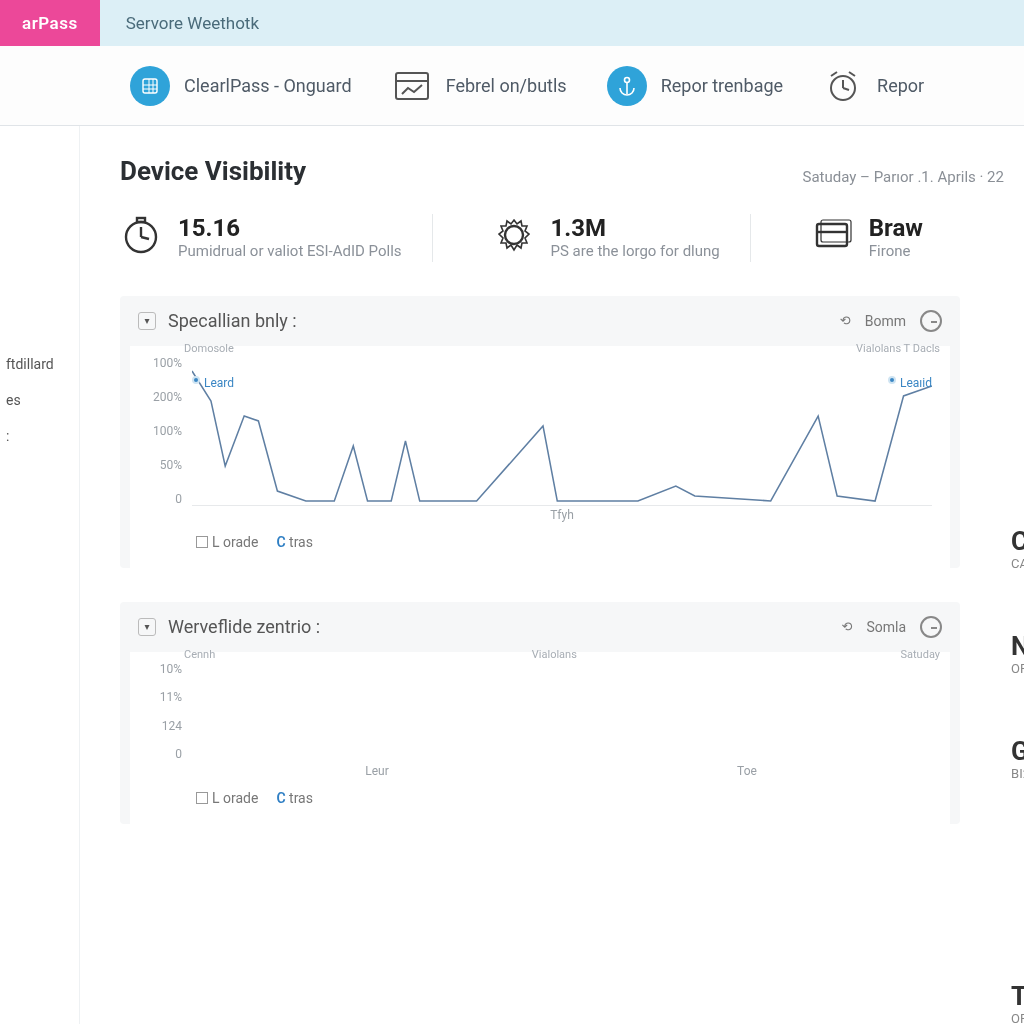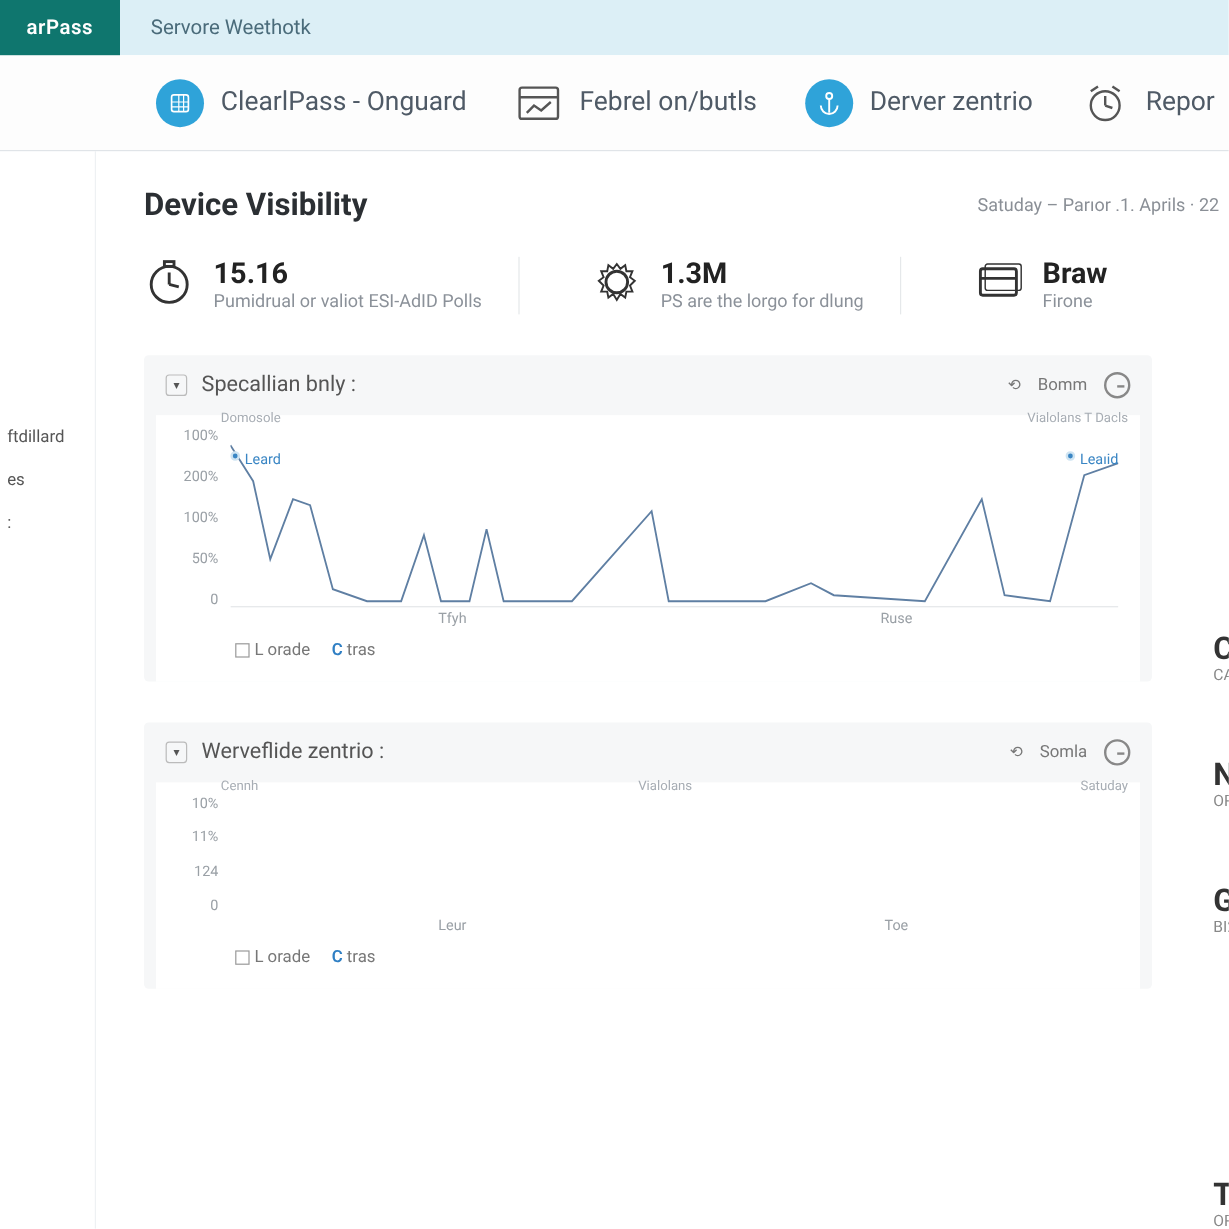--- a/index.html
+++ b/index.html
@@ -13,21 +13,21 @@
   }
 
   
   .topbar {
     display: flex;
     align-items: stretch;
     background: #dceff6;
     height: 46px;
   }
   .topbar .brand-tab {
-    background: #0f766e;
+    background: #ec4899;
     color: #fff;
     font-weight: 600;
     padding: 0 22px;
     display: flex;
     align-items: center;
     font-size: 17px;
     letter-spacing: .5px;
   }
   .topbar .title {
     padding: 0 26px;
@@ -45,21 +45,21 @@
     display: flex;
     align-items: center;
     padding-left: 130px;
     gap: 40px;
   }
   .nav-item {
     display: flex;
     align-items: center;
     gap: 14px;
     color: #4f5a66;
-    font-size: 22px;
+    font-size: 18px;
     white-space: nowrap;
   }
   .nav-icon {
     width: 40px; height: 40px;
     display: flex; align-items: center; justify-content: center;
     flex-shrink: 0;
   }
   .nav-icon.circle-blue { background:#2fa3d9; border-radius:50%; color:#fff; }
 
   
@@ -69,22 +69,22 @@
     border-right: 1px solid #eef1f3;
     padding-top: 220px;
     font-size: 14px;
     color: #555;
   }
   .sidebar .side-item { padding: 10px 6px; text-align:left; }
 
   .main { flex:1; padding: 30px 0 0 40px; overflow:hidden; }
 
   .page-title-row {
-    display:flex; align-items:center; justify-content:space-between;
-    padding-right: 8px;
+    display:flex; align-items:flex-end; justify-content:space-between;
+    padding-right: 20px;
   }
   .page-title { font-size: 26px; font-weight:700; color:#2b2f33; }
   .page-date { color:#8a8f96; font-size:15px; }
 
   
   .stat-row {
     display:flex; gap:60px; margin-top:28px; align-items:flex-start;
   }
   .stat { display:flex; gap:16px; align-items:flex-start; padding-right:30px; border-right:1px solid #e5e8ea;}
   .stat:last-child{border-right:none;}
@@ -180,21 +180,21 @@
     <span>Febrel on/butls</span>
   </div>
   <div class="nav-item">
     <div class="nav-icon circle-blue">
       <svg width="22" height="22" viewBox="0 0 22 22">
           <circle cx="11" cy="5" r="2.5" fill="none" stroke="#fff" stroke-width="1.6"></circle>
           <line x1="11" y1="7.5" x2="11" y2="19" stroke="#fff" stroke-width="1.6"></line>
           <path d="M4 13 A7 7 0 0 0 18 13" fill="none" stroke="#fff" stroke-width="1.6"></path>
         </svg>
     </div>
-    <span>Derver zentrio</span>
+    <span>Repor trenbage</span>
   </div>
   <div class="nav-item">
     <div class="nav-icon">
       <svg width="36" height="36" viewBox="0 0 36 36">
           <circle cx="18" cy="20" r="12" fill="none" stroke="#555" stroke-width="2"></circle>
           <line x1="18" y1="20" x2="18" y2="12" stroke="#555" stroke-width="2"></line>
           <line x1="18" y1="20" x2="24" y2="22" stroke="#555" stroke-width="2"></line>
           <path d="M6 8 L12 4 M30 8 L24 4" stroke="#555" stroke-width="2"></path>
         </svg>
     </div>
@@ -289,21 +289,20 @@
                 <span class="dot"></span>
                 <span>Leaıid</span>
               </div>
             <svg class="line" viewBox="0 0 780 150" preserveAspectRatio="none">
               <line class="axis" x1="0" y1="150" x2="780" y2="150"></line>
               <path d="M0 15 L20 45 L35 110 L55 60 L70 65 L90 135 L120 145 L150 145 L170 90 L185 145 L210 145 L225 85 L240 145 L300 145 L370 70 L385 145 L470 145 L510 130 L530 140 L610 145 L660 60 L680 140 L720 145 L750 40 L780 30"></path>
             </svg>
           </div>
           <div class="x-ticks">
             <span>Tfyh</span>
-            <span>Ruse</span>
           </div>
         </div>
         <div class="legend-row">
           <span style="display:flex;align-items:center;">
               <span class="sq"></span>
               <span>L orade</span>
             </span>
           <span><span class="c-letter">C</span> <span>tras</span></span>
         </div>
       </div>

